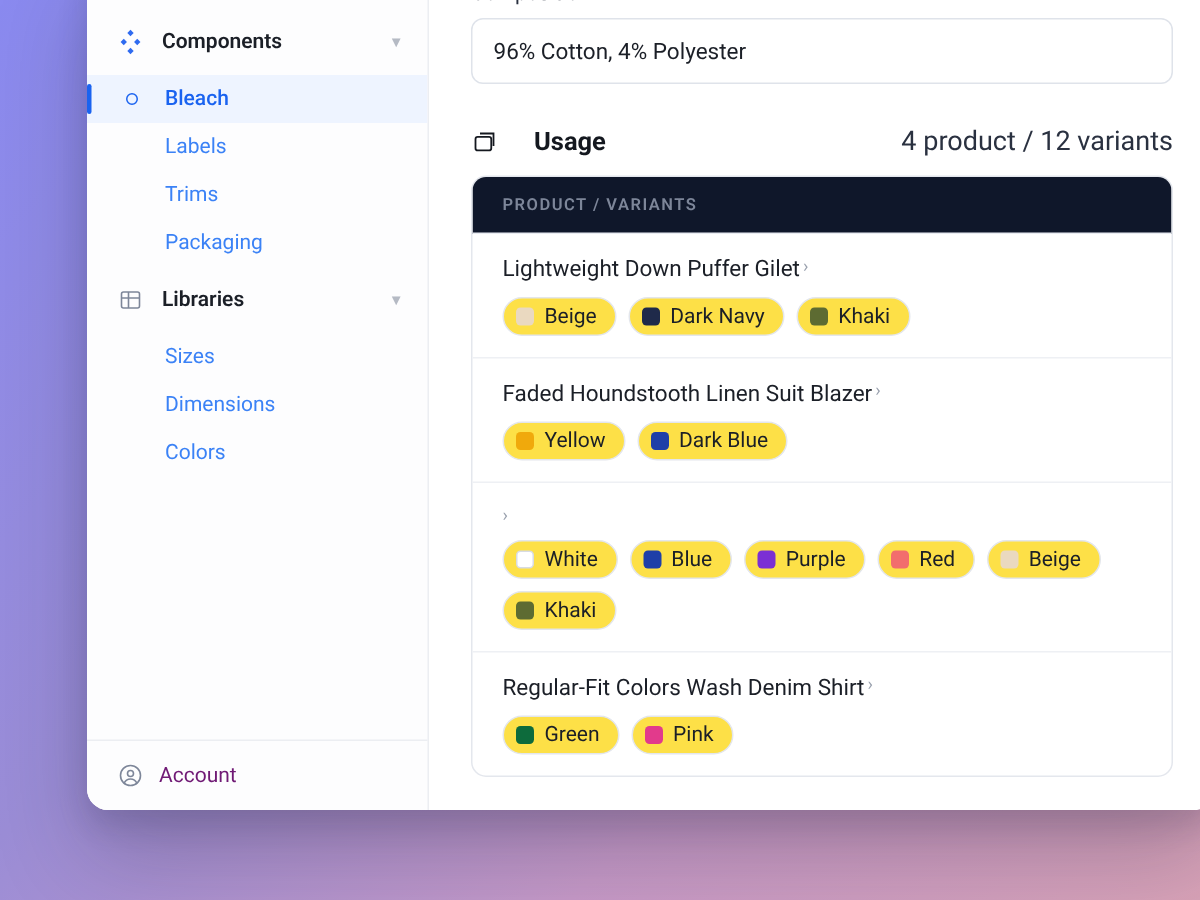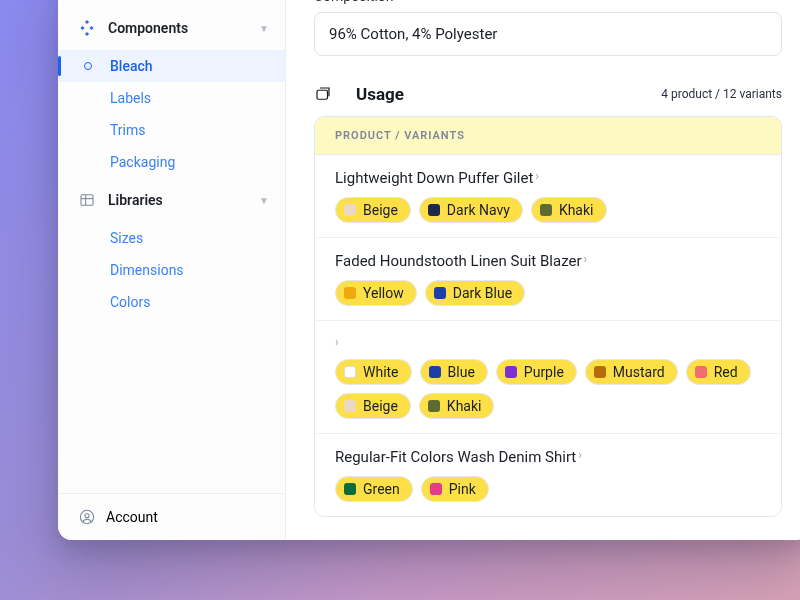--- a/index.html
+++ b/index.html
@@ -76,21 +76,21 @@
     border: 1.5px solid currentColor;
     border-radius: 50%;
   }
   .sidebar-footer {
     border-top: 1px solid #eceef2;
     padding: 14px 20px;
     display: flex;
     align-items: center;
     gap: 10px;
     font-size: 14px;
-    color: #000000;
+    color: #701a75;
     cursor: pointer;
   }
   
   .main {
     flex: 1;
     padding: 18px 28px 0 28px;
     overflow: hidden;
   }
   .field-label { font-size: 14px; color: #2a3140; margin-bottom: 8px; }
   .field-input {
@@ -112,30 +112,30 @@
   .section-head .title {
     font-size: 17px;
     font-weight: 700;
     color: #14181f;
     display: flex;
     align-items: center;
     gap: 24px;
   }
   .section-head .meta {
     margin-left: auto;
-    font-size: 12px;
+    font-size: 18px;
     color: #2a3140;
   }
   .usage-table {
     border: 1px solid #e4e7ed;
     border-radius: 10px;
     overflow: hidden;
   }
   .usage-header {
-    background: #fef9c3;
+    background: #0f172a;
     padding: 12px 20px;
     font-size: 11px;
     letter-spacing: 1px;
     color: #7d8699;
     font-weight: 600;
     border-bottom: 1px solid #e9ecf2;
   }
   .usage-row {
     padding: 14px 20px 14px 20px;
     border-bottom: 1px solid #eef0f4;
@@ -310,24 +310,20 @@
               </span>
               <span class="chip">
                 <span class="swatch" style="background:#1e3fa8"></span>
                 <span>Blue</span>
               </span>
               <span class="chip">
                 <span class="swatch" style="background:#7b2fd4"></span>
                 <span>Purple</span>
               </span>
               <span class="chip">
-                <span class="swatch" style="background:#b76c0a"></span>
-                <span>Mustard</span>
-              </span>
-              <span class="chip">
                 <span class="swatch" style="background:#f26d6d"></span>
                 <span>Red</span>
               </span>
               <span class="chip">
                 <span class="swatch" style="background:#ead9c0"></span>
                 <span>Beige</span>
               </span>
               <span class="chip">
                 <span class="swatch" style="background:#5d6b32"></span>
                 <span>Khaki</span>

